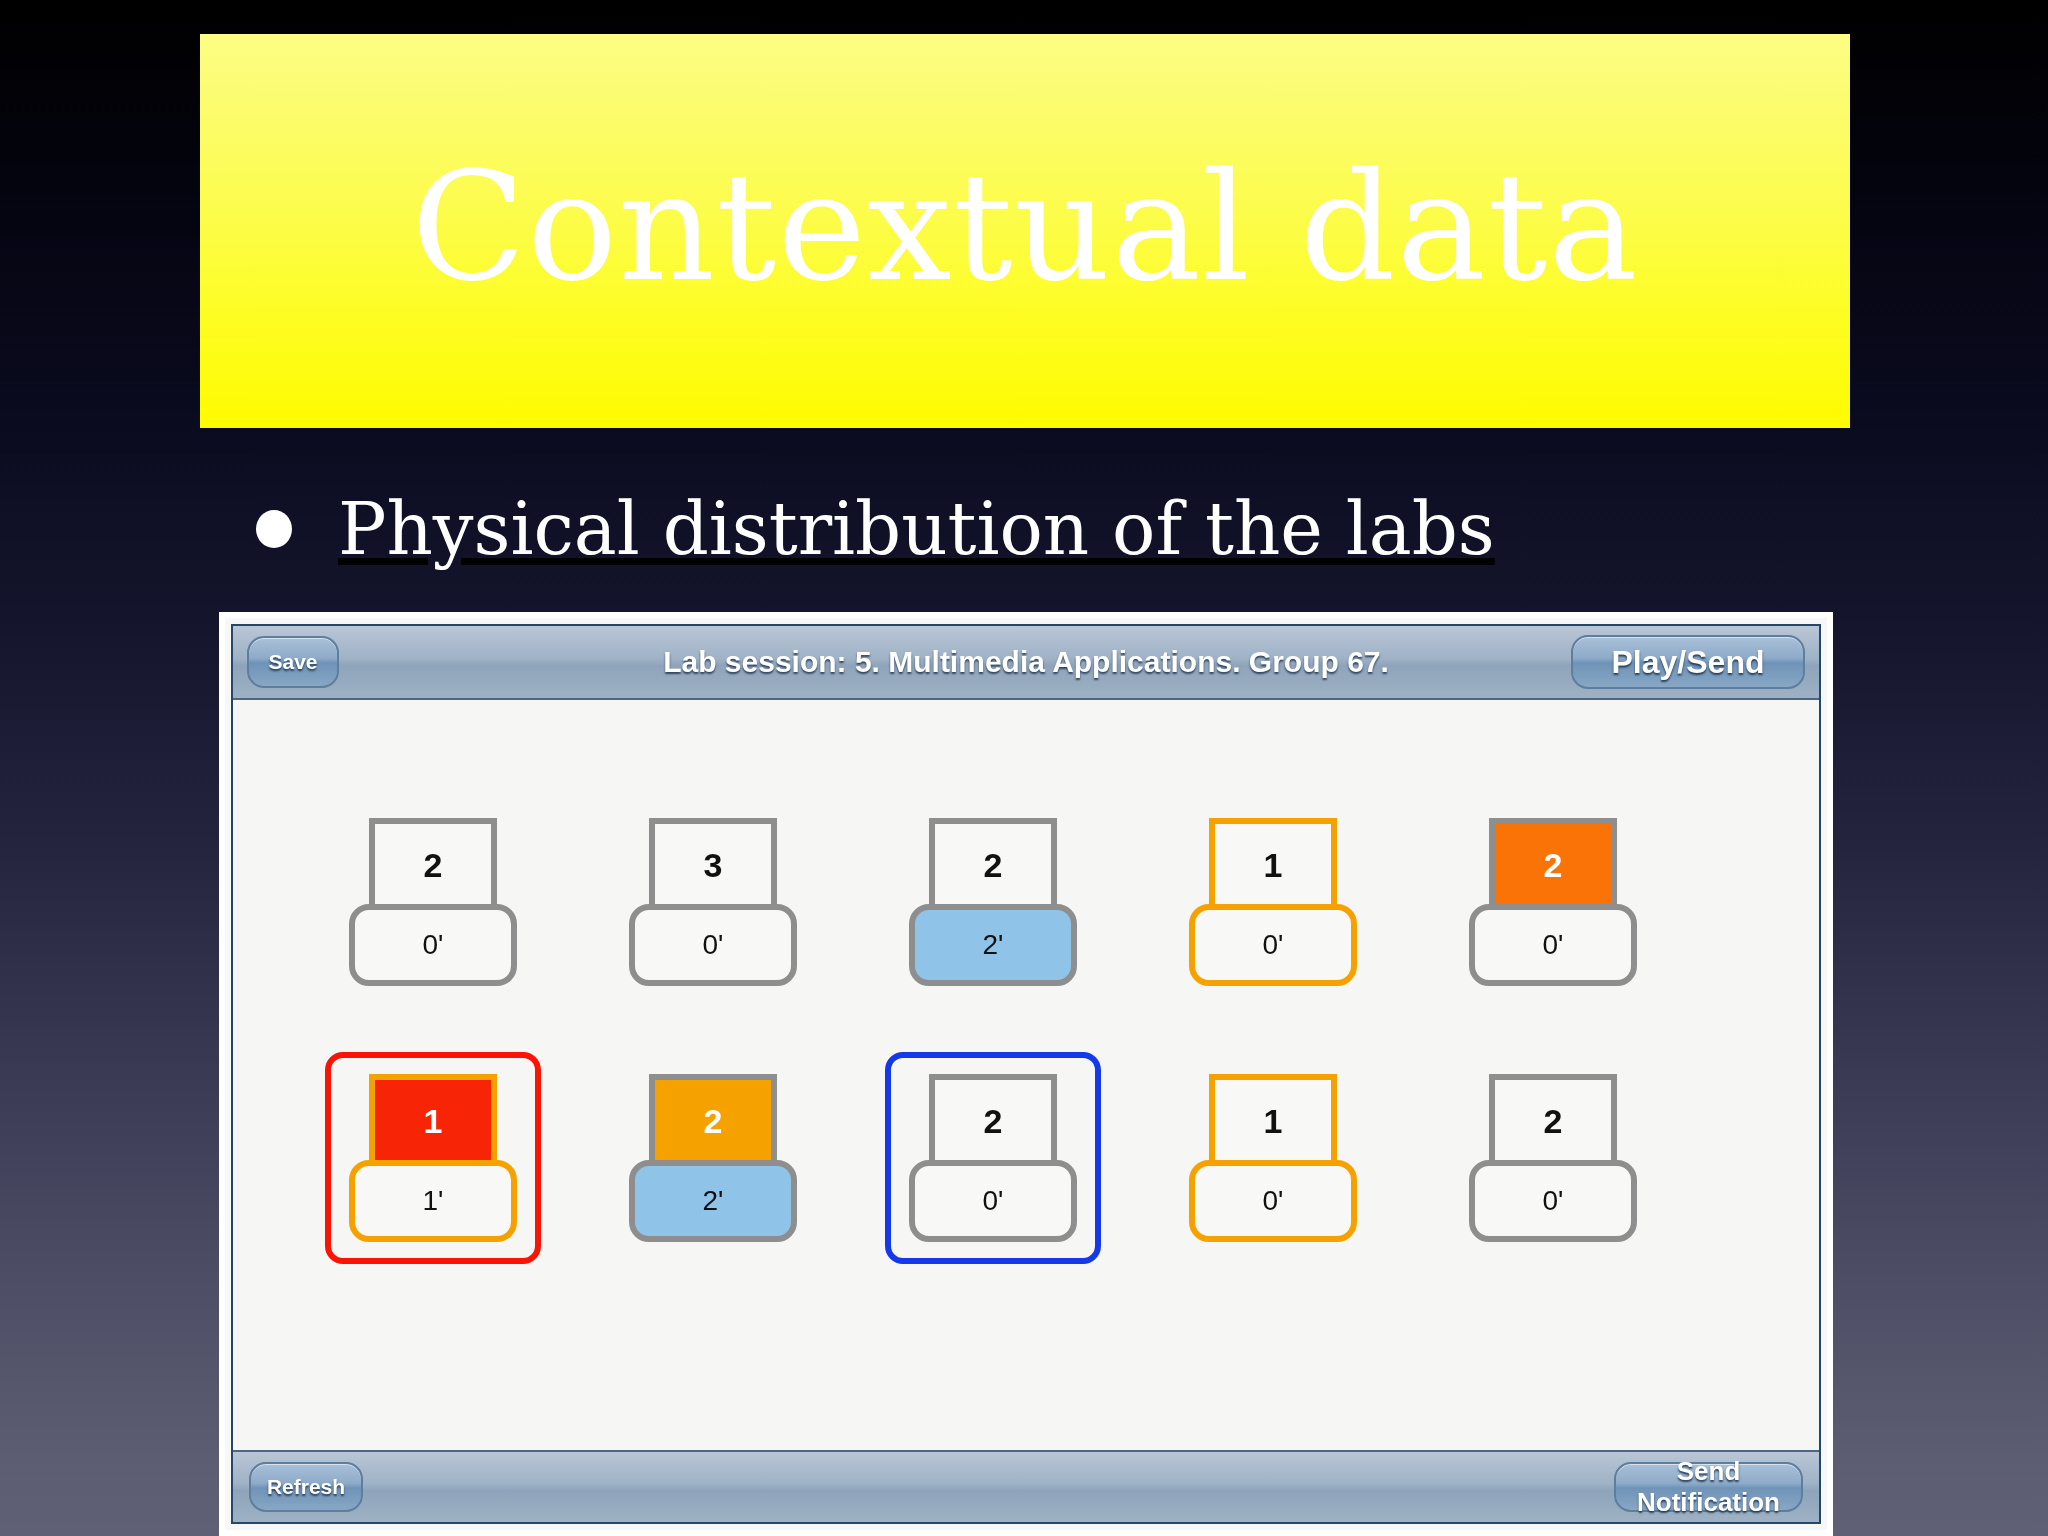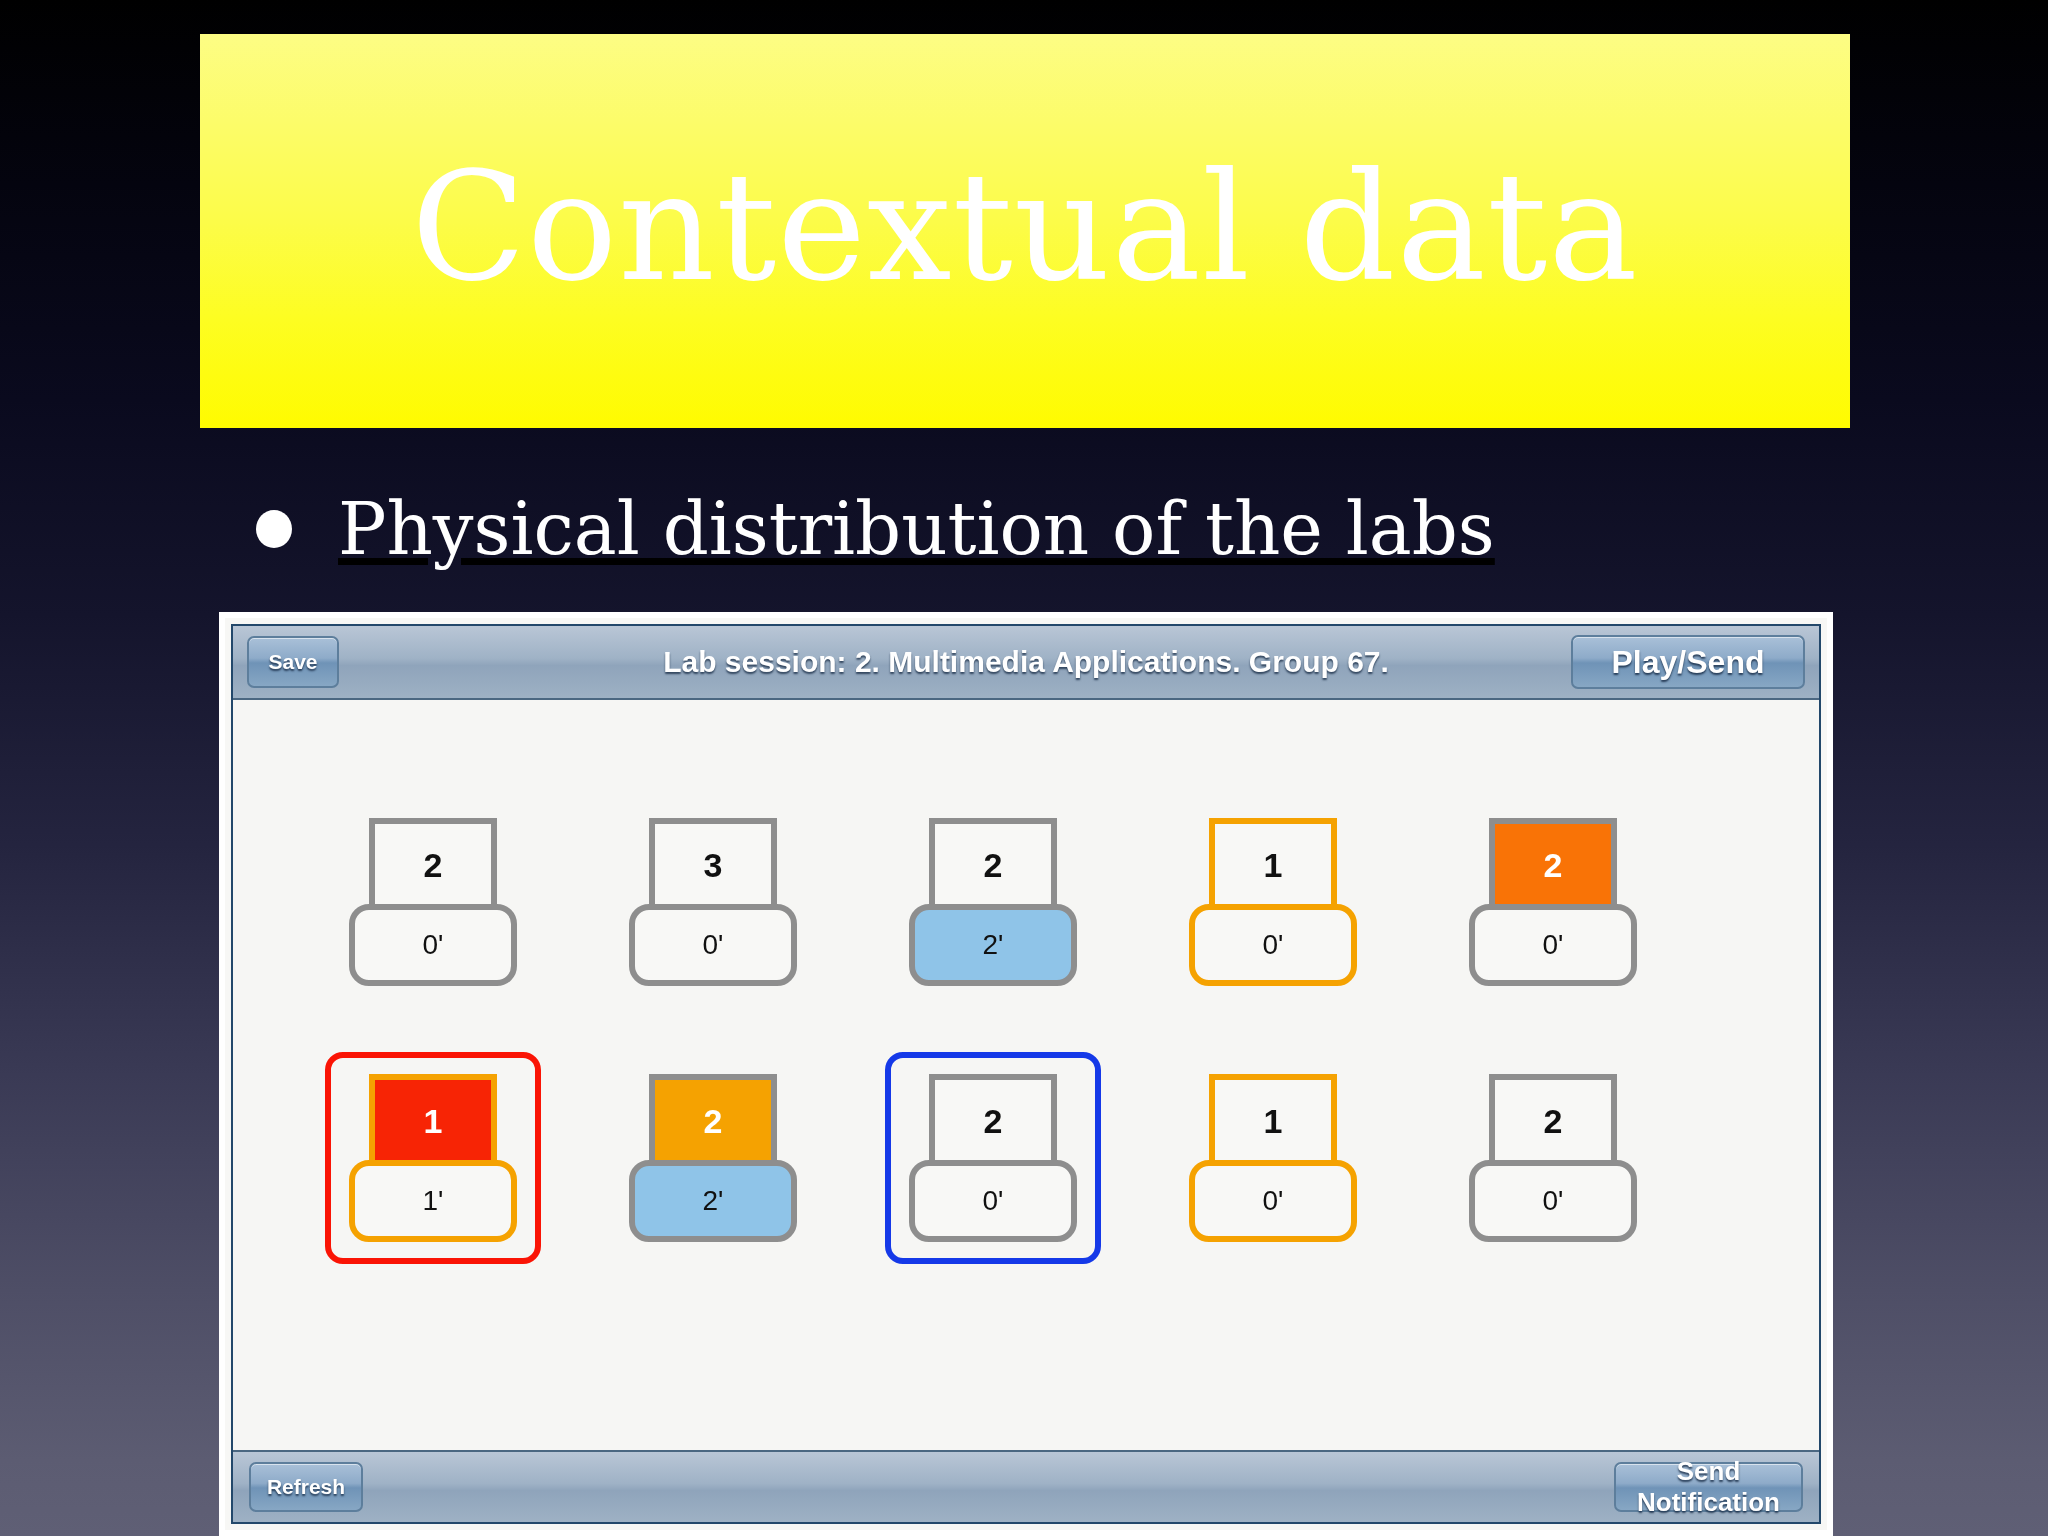--- a/index.html
+++ b/index.html
@@ -129,21 +129,21 @@
     pointer-events: none;
     white-space: nowrap;
   }
 
   .btn {
     position: relative;
     z-index: 2;
     display: inline-flex;
     align-items: center;
     justify-content: center;
-    border-radius: 7px;
+    border-radius: 17px;
     color: #ffffff;
     font-weight: bold;
     text-shadow: 0 2px 2px rgba(25,45,70,.85);
     background: linear-gradient(to bottom,
         #a9c0d8 0%,
         #8eabc9 42%,
         #6f93b7 52%,
         #87a7c4 100%);
     border: 2px solid #5d7e9c;
     box-shadow: inset 0 1px 0 rgba(255,255,255,.55);
@@ -242,21 +242,21 @@
   <div id="bullet-row">
     <div id="bullet-dot"></div>
     <div id="bullet-label">Physical distribution of the labs</div>
   </div>
 
   <div id="app-window">
     <div id="app-inner">
 
       <div id="titlebar">
         <div class="btn" id="save-button">Save</div>
-        <div id="window-title">Lab session: 2. Multimedia Applications. Group 67.</div>
+        <div id="window-title">Lab session: 5. Multimedia Applications. Group 67.</div>
         <div class="btn" id="playpause-button">Play/Send</div>
       </div>
 
       <div id="canvas">
         <div id="grid">
             <div class="station-row">
               <div class="station-cell">
                 <div class="station">
                   <div class="screen" style="background: rgb(248, 248, 246); border-color: rgb(142, 142, 142); color: rgb(17, 17, 17);">2</div>
                   <div class="desk" style="background: rgb(248, 248, 246); border-color: rgb(142, 142, 142);">0'</div>

